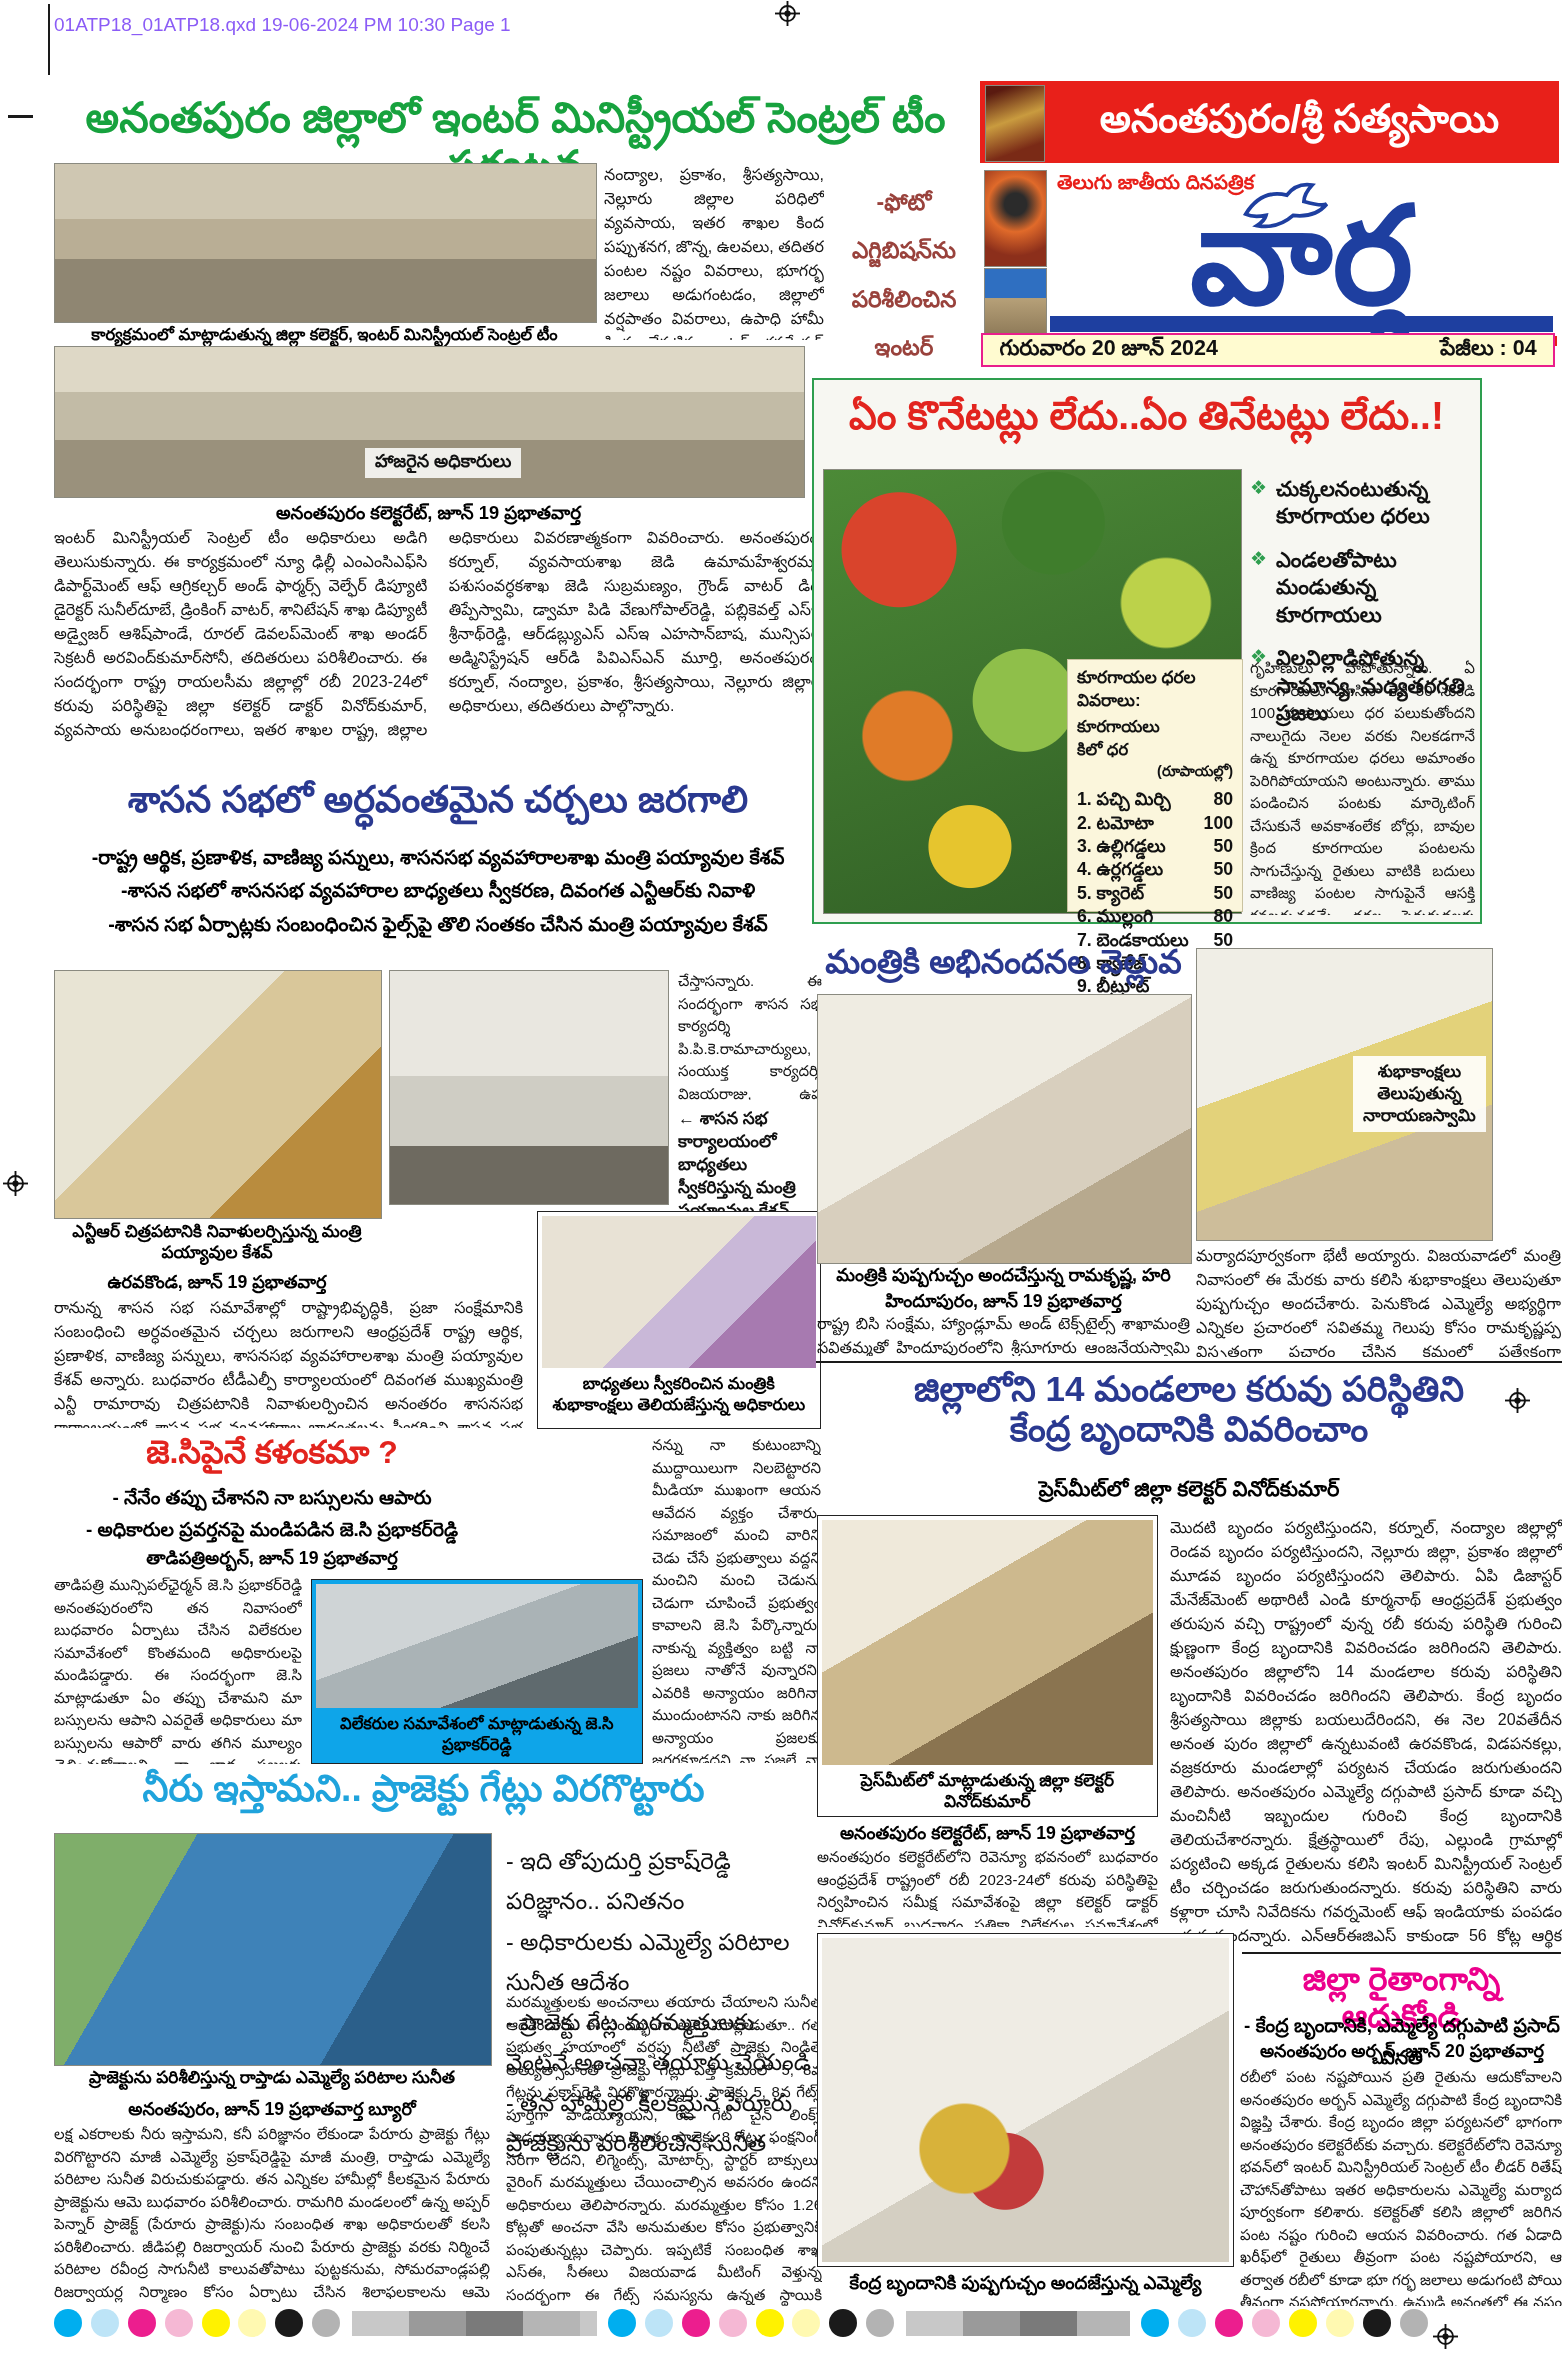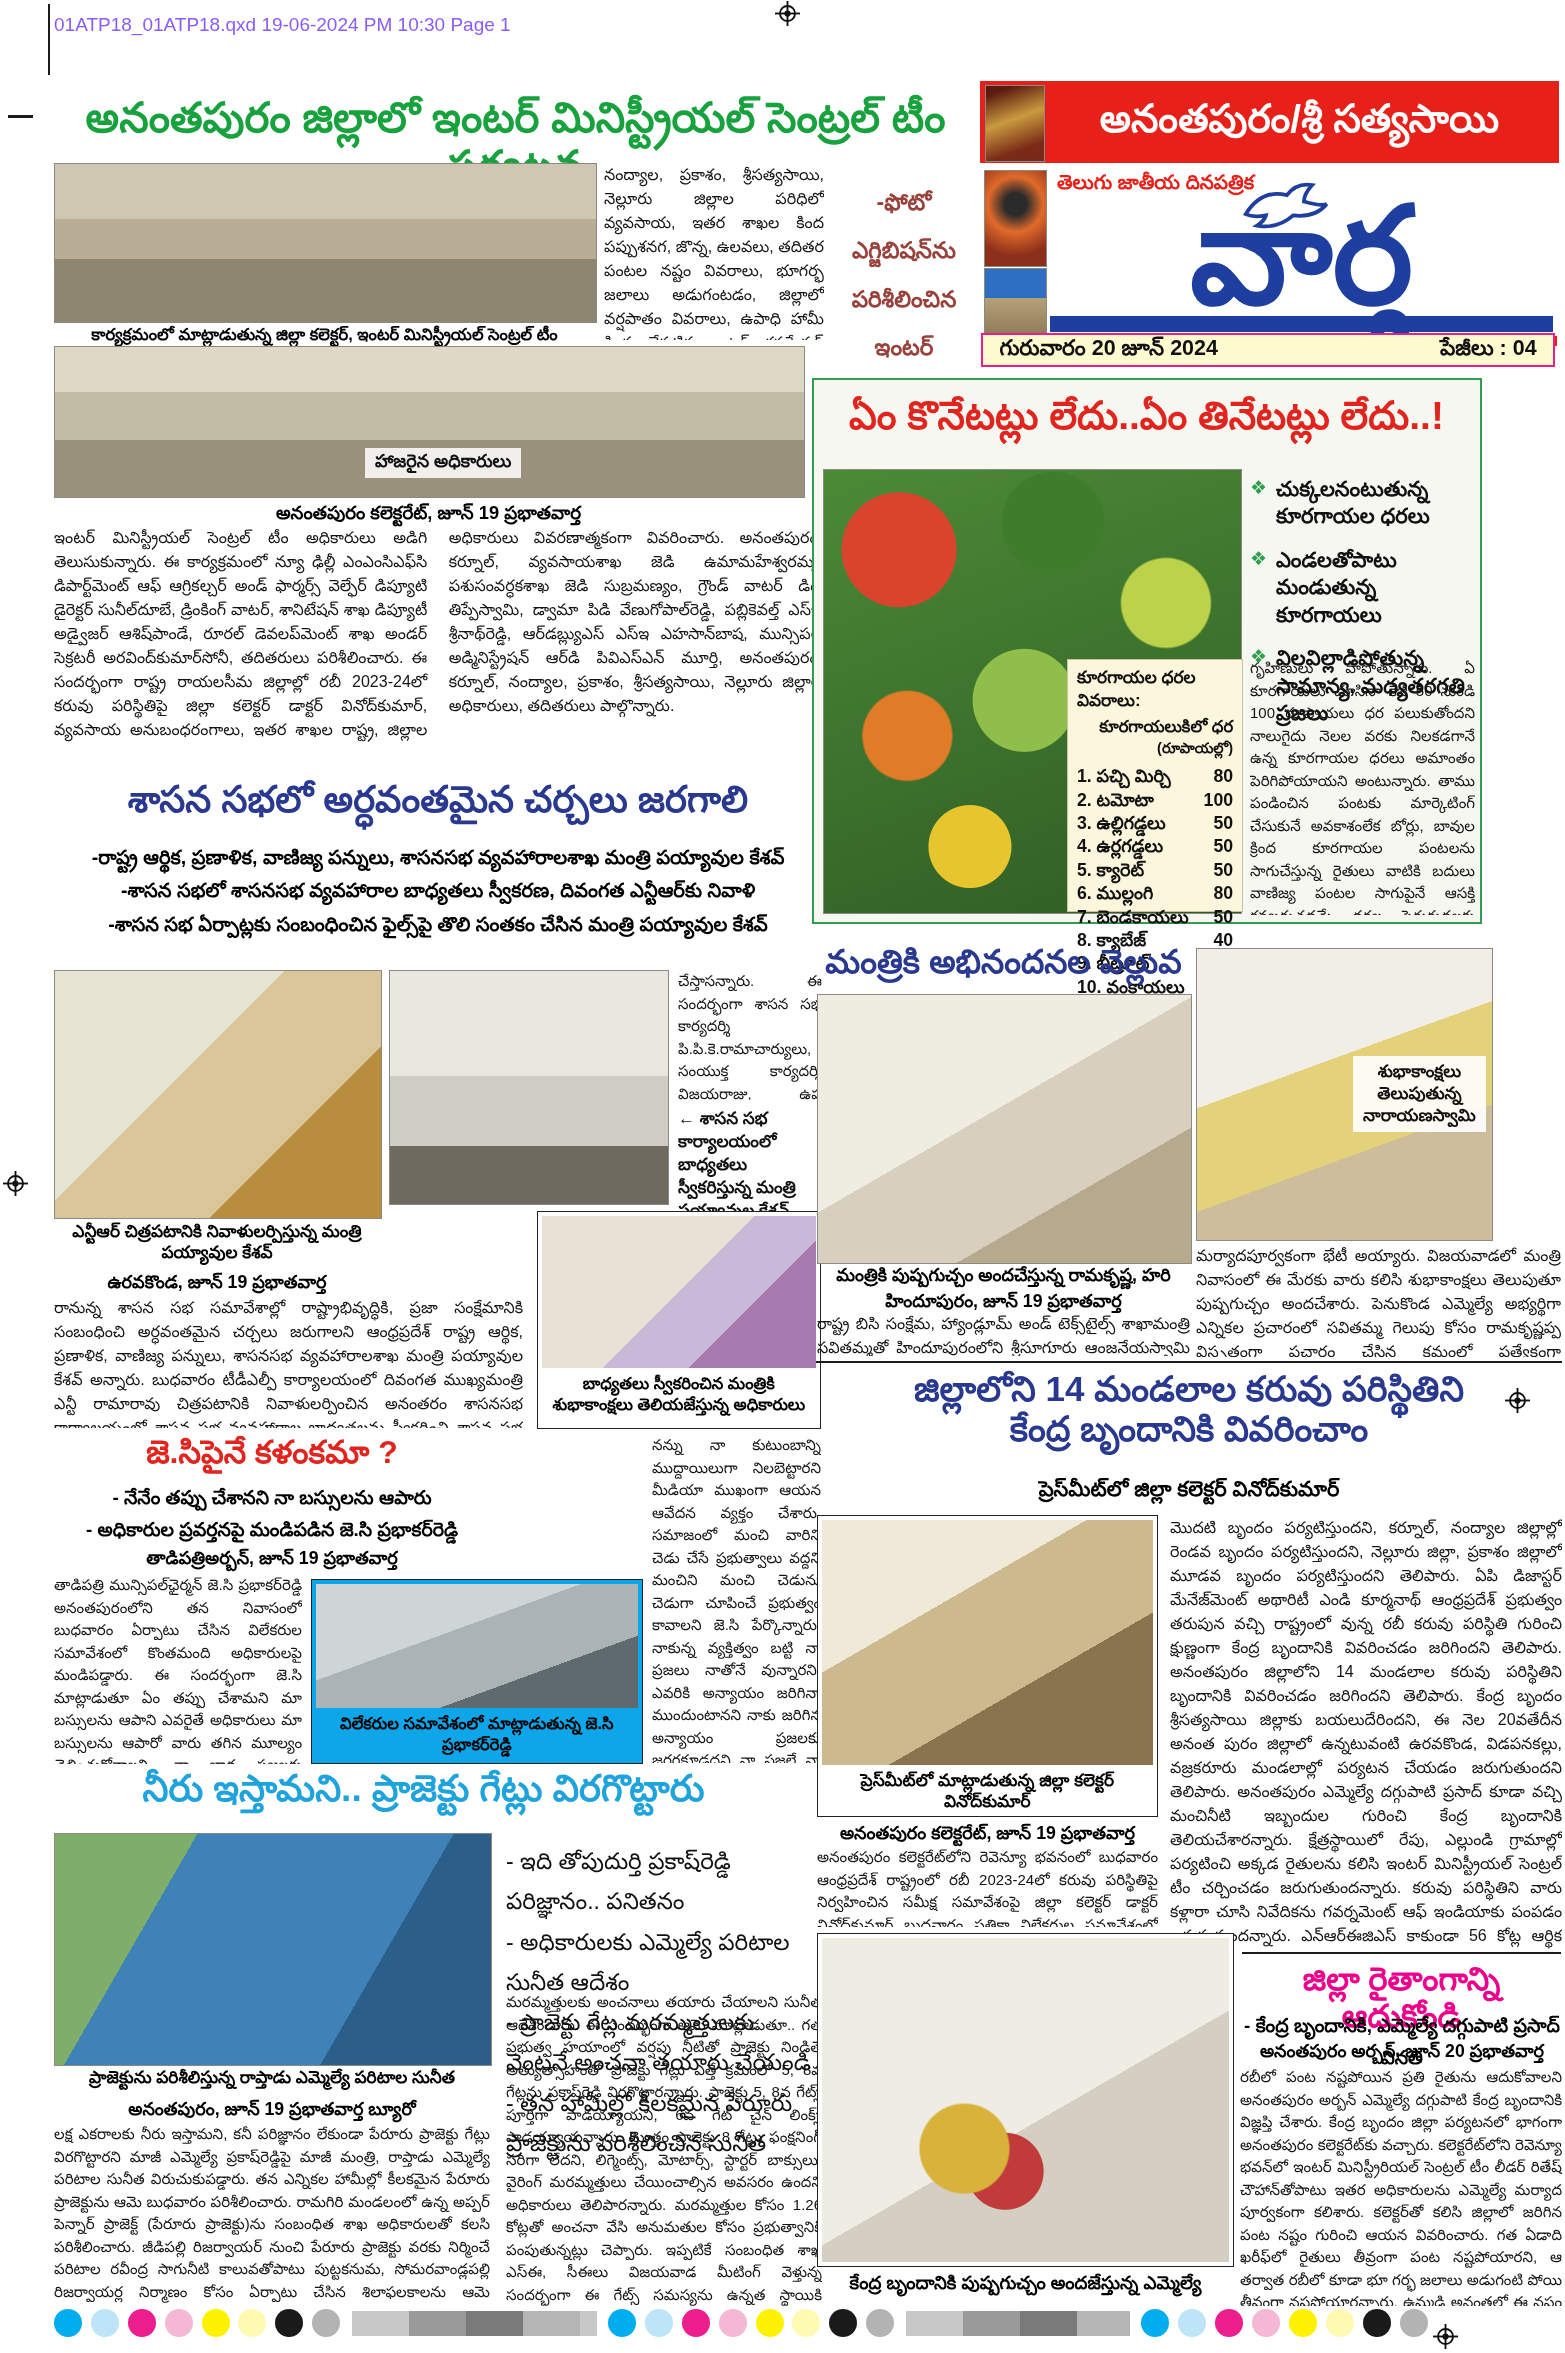--- a/index.html
+++ b/index.html
@@ -102,21 +102,21 @@
         <span>ఎండలతోపాటు మండుతున్న కూరగాయలు</span>
       </div>
     <div class="veg-bullet">
         <span class="dia">❖</span>
         <span>విలవిల్లాడిపోతున్న సామాన్య, మధ్యతరగతి ప్రజలు</span>
       </div>
   </div>
   <div class="bodytxt" style="left:436px;top:277px;width:225px;height:258px;font-size:15px;">గృహిణులు వాపోతున్నారు. ఏ కూరగాయలు చూసినా కేజీ 50 నుండి 100 రూపాయలు ధర పలుకుతోందని నాలుగైదు నెలల వరకు నిలకడగానే ఉన్న కూరగాయల ధరలు అమాంతం పెరిగిపోయాయని అంటున్నారు. తాము పండించిన పంటకు మార్కెటింగ్ చేసుకునే అవకాశంలేక బోర్లు, బావుల క్రింద కూరగాయల పంటలను సాగుచేస్తున్న రైతులు వాటికి బదులు వాణిజ్య పంటల సాగుపైనే ఆసక్తి కనబరుచడమే ధరల పెరుగుదలకు కారణమని తెలుస్తోంది. కూరగాయల పంటలు సాగుచేసే రైతులకు సరైనా ప్రోత్సాహం, మార్కెటింగ్ సౌకర్యం లేకపోవడంతో పచ్చి సరుకులను మార్కెట్టుకు తరలించి మధ్యవర్తులకు నష్టాలకే విక్రయించాల్సి వస్తోందని పలువురు రైతులు వాపోతున్నారు. దీన్ని బట్టి చూస్తే పంట పండించే రైతు, వాటిని కొనగోలు చేసుకునే వినియోగదారుడు నష్టపోతుండగా మధ్యవర్తులు మాత్రమే బాగుపడుతున్నారని స్పష్టమౌతోంది. కొత్త ప్రభుత్వం కూరగాయాల రైతులకు మరింత ప్రోత్సాహం అందించి వారు పండించిన పంటలకు మార్కెటింగ్ సౌకర్యం కల్పించి మార్కెట్లలో దళారులను నియంత్రించగలిగితే అటు రైతుతోపాటు ఇటు వినియోగదారుడికీ ఊరట లభించి ధరలు అదుపులోనే ఉంటాయన్నది సుస్పష్టం.</div>
   <div class="abs" style="left:253px;top:279px;width:176px;height:253px;background:#FBF6DC;border:0.6px solid #c9c2a0;padding:7.6px 8.9px;box-sizing:border-box;">
     <div style="font-size:17px;font-weight:bold;">కూరగాయల ధరల వివరాలు:</div>
-    <div style="display:flex;justify-content:flex-end;font-size:16.4px;font-weight:bold;margin-top:3.8px;">
+    <div style="display:flex;justify-content:center;font-size:16.4px;font-weight:bold;margin-top:3.8px;flex-direction:column;">
       <span>కూరగాయలు</span>
       <span>కిలో ధర</span>
     </div>
     <div style="text-align:right;font-size:14.5px;font-weight:bold;">(రూపాయల్లో)</div>
     <div style="margin-top:5px;">
       <div class="price-row">
           <span class="nm"><span>1.</span> <span>పచ్చి మిర్చి</span></span>
           <span class="pr">80</span>
         </div>
       <div class="price-row">

